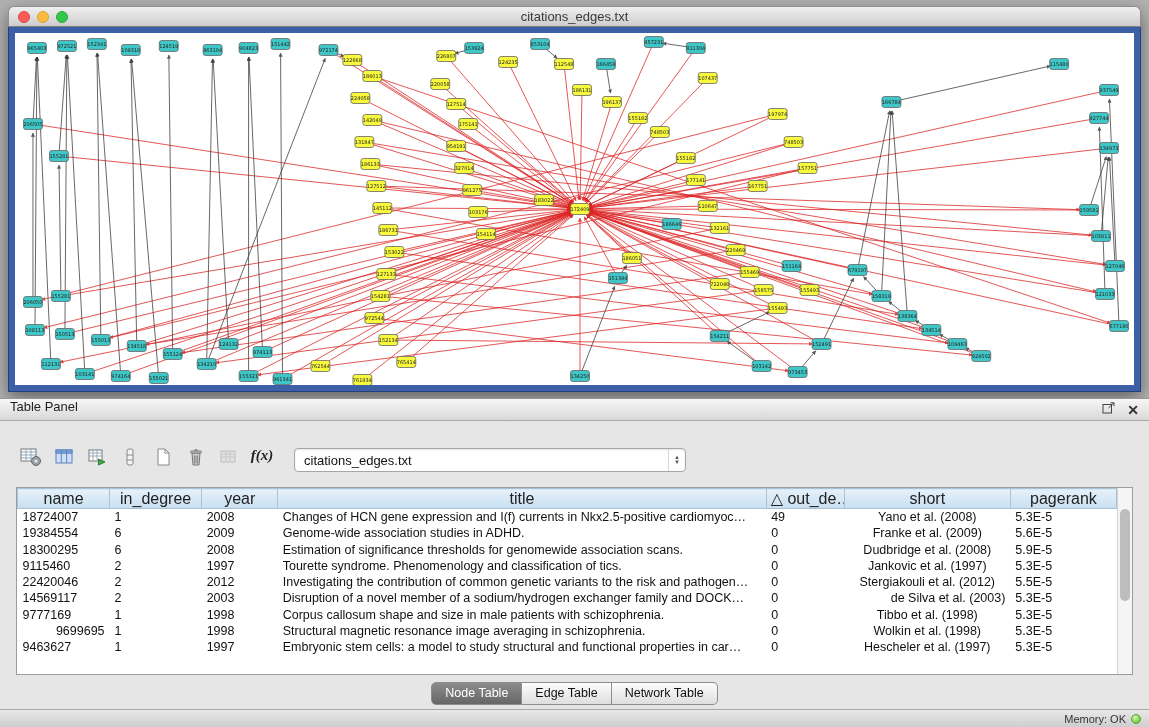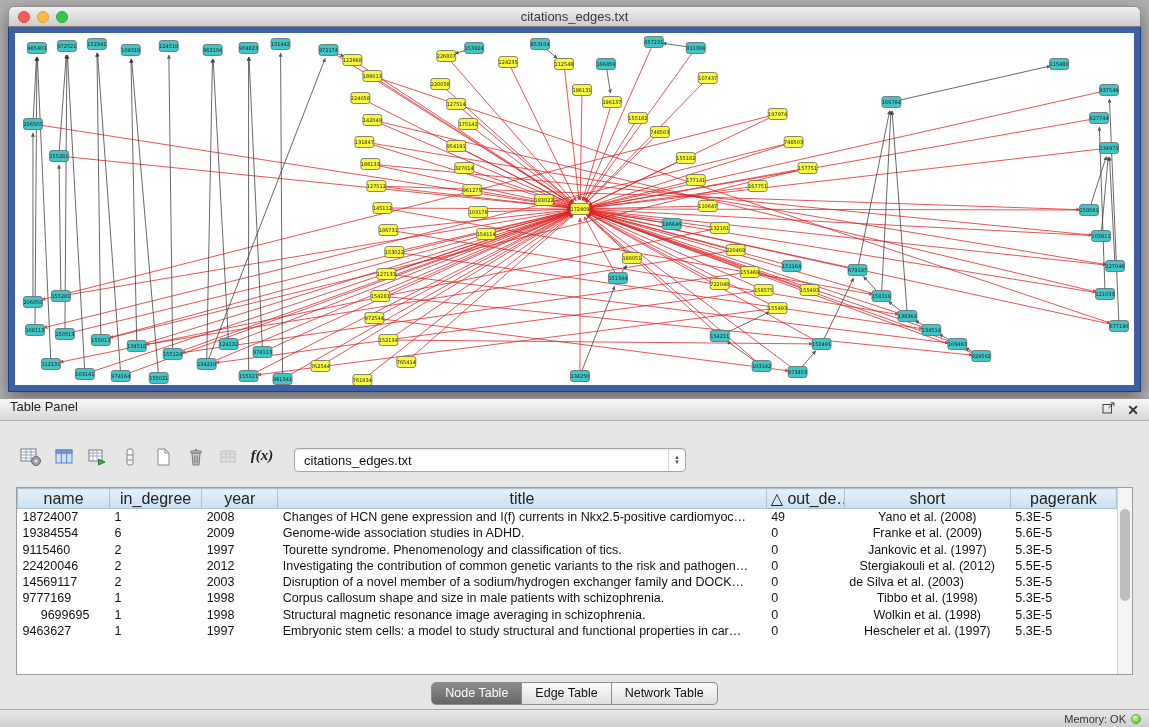--- a/index.html
+++ b/index.html
@@ -778,20 +778,29 @@
             <tr>
               <td style="text-align: left;">19384554</td>
               <td style="text-align: left;">6</td>
               <td style="text-align: left;">2009</td>
               <td style="text-align: left;">Genome-wide association studies in ADHD.</td>
               <td style="text-align: left;">0</td>
               <td style="text-align: center;">Franke et al. (2009)</td>
               <td style="text-align: left;">5.6E-5</td>
             </tr>
             <tr>
+              <td style="text-align: left;">18300295</td>
+              <td style="text-align: left;">6</td>
+              <td style="text-align: left;">2008</td>
+              <td style="text-align: left;">Estimation of significance thresholds for genomewide association scans.</td>
+              <td style="text-align: left;">0</td>
+              <td style="text-align: center;">Dudbridge et al. (2008)</td>
+              <td style="text-align: left;">5.9E-5</td>
+            </tr>
+            <tr>
               <td style="text-align: left;">9115460</td>
               <td style="text-align: left;">2</td>
               <td style="text-align: left;">1997</td>
               <td style="text-align: left;">Tourette syndrome. Phenomenology and classification of tics.</td>
               <td style="text-align: left;">0</td>
               <td style="text-align: center;">Jankovic et al. (1997)</td>
               <td style="text-align: left;">5.3E-5</td>
             </tr>
             <tr>
               <td style="text-align: left;">22420046</td>
@@ -801,34 +810,34 @@
               <td style="text-align: left;">0</td>
               <td style="text-align: center;">Stergiakouli et al. (2012)</td>
               <td style="text-align: left;">5.5E-5</td>
             </tr>
             <tr>
               <td style="text-align: left;">14569117</td>
               <td style="text-align: left;">2</td>
               <td style="text-align: left;">2003</td>
               <td style="text-align: left;">Disruption of a novel member of a sodium/hydrogen exchanger family and DOCK…</td>
               <td style="text-align: left;">0</td>
-              <td style="text-align: left; margin-top: 40px;">de Silva et al. (2003)</td>
+              <td style="text-align: right; margin-top: 40px;">de Silva et al. (2003)</td>
               <td style="text-align: left;">5.3E-5</td>
             </tr>
             <tr>
               <td style="text-align: left;">9777169</td>
               <td style="text-align: left;">1</td>
               <td style="text-align: left;">1998</td>
               <td style="text-align: left;">Corpus callosum shape and size in male patients with schizophrenia.</td>
               <td style="text-align: left;">0</td>
               <td style="text-align: center;">Tibbo et al. (1998)</td>
               <td style="text-align: left;">5.3E-5</td>
             </tr>
             <tr>
-              <td style="text-align: center; padding-left: 8px;">9699695</td>
+              <td style="text-align: right; padding-left: 8px;">9699695</td>
               <td style="text-align: left;">1</td>
               <td style="text-align: left;">1998</td>
               <td style="text-align: left;">Structural magnetic resonance image averaging in schizophrenia.</td>
               <td style="text-align: left;">0</td>
               <td style="text-align: center;">Wolkin et al. (1998)</td>
               <td style="text-align: left;">5.3E-5</td>
             </tr>
             <tr>
               <td style="text-align: left;">9463627</td>
               <td style="text-align: left;">1</td>

